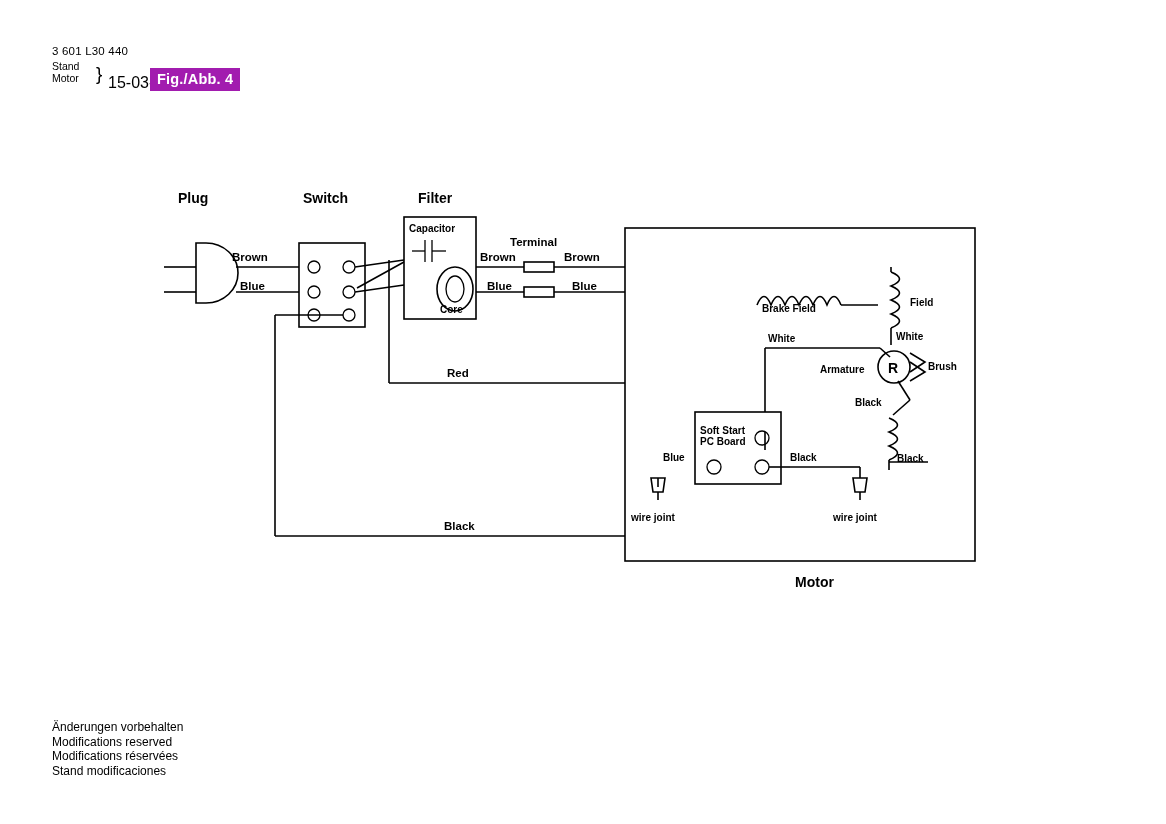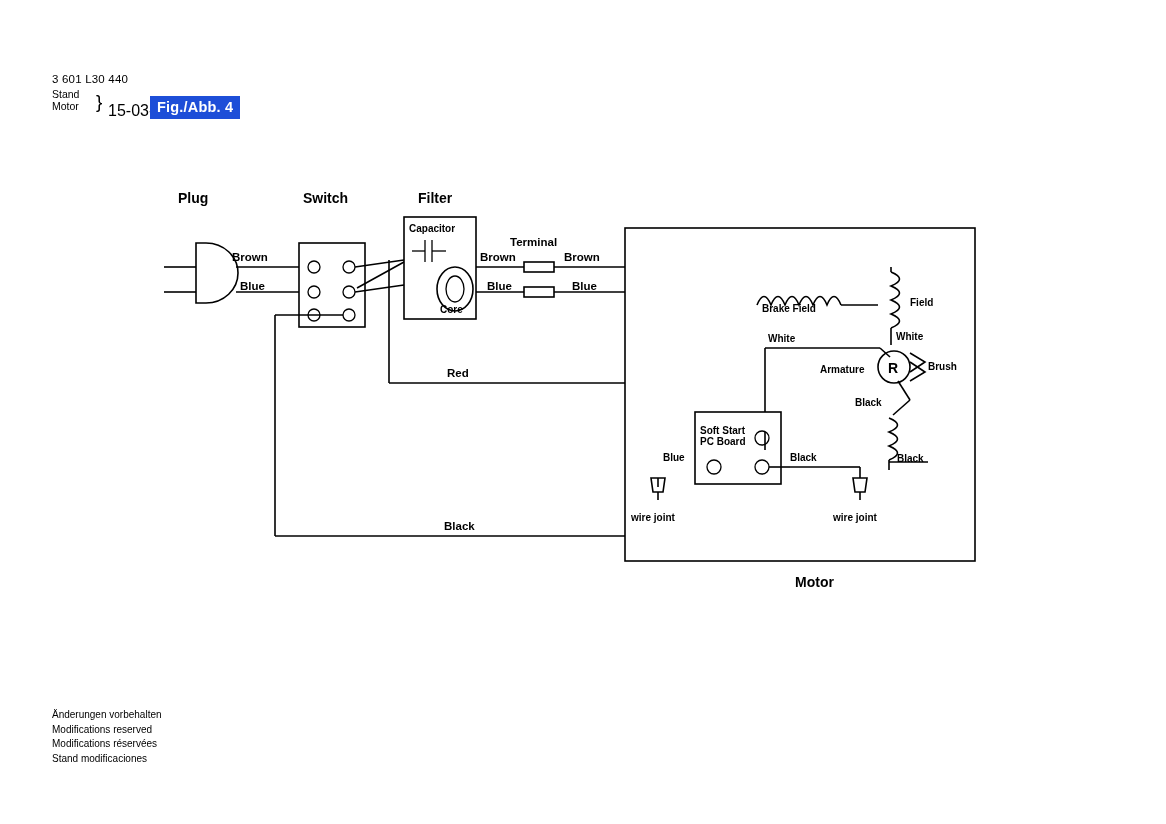--- a/index.html
+++ b/index.html
@@ -8,21 +8,21 @@
     background: #ffffff;
   }
   body {
     width: 1166px;
     height: 824px;
     position: relative;
     font-family: "Liberation Sans", sans-serif;
     color: #000000;
     overflow: hidden;
   }
-  .abs { position: absolute; margin-top: 28px; }
+  .abs { position: absolute; }
   .hdr-partno {
     left: 52px; top: 45px;
     font-size: 11.5px;
     letter-spacing: 0.2px;
   }
   .hdr-stand {
     left: 52px; top: 60px;
     font-size: 10.5px;
     line-height: 12px;
   }
@@ -30,30 +30,30 @@
     left: 96px; top: 64px;
     font-size: 19px;
     line-height: 19px;
   }
   .hdr-date {
     left: 108px; top: 74px;
     font-size: 16px;
   }
   .fig-box {
     left: 150px; top: 68px;
-    background: #1d4ed8;
+    background: #a21caf;
     color: #ffffff;
     font-weight: bold;
     font-size: 14.5px;
     padding: 3px 7px 4px 7px;
     letter-spacing: 0.2px;
   }
   .footer {
-    left: 52px; top: 680px;
-    font-size: 10px;
+    left: 52px; top: 720px;
+    font-size: 12px;
     line-height: 14.5px;
   }
   svg.diagram {
     position: absolute;
     left: 0; top: 0;
     width: 1166px;
     height: 824px;
   }
   .lbl {
     font-family: "Liberation Sans", sans-serif;

